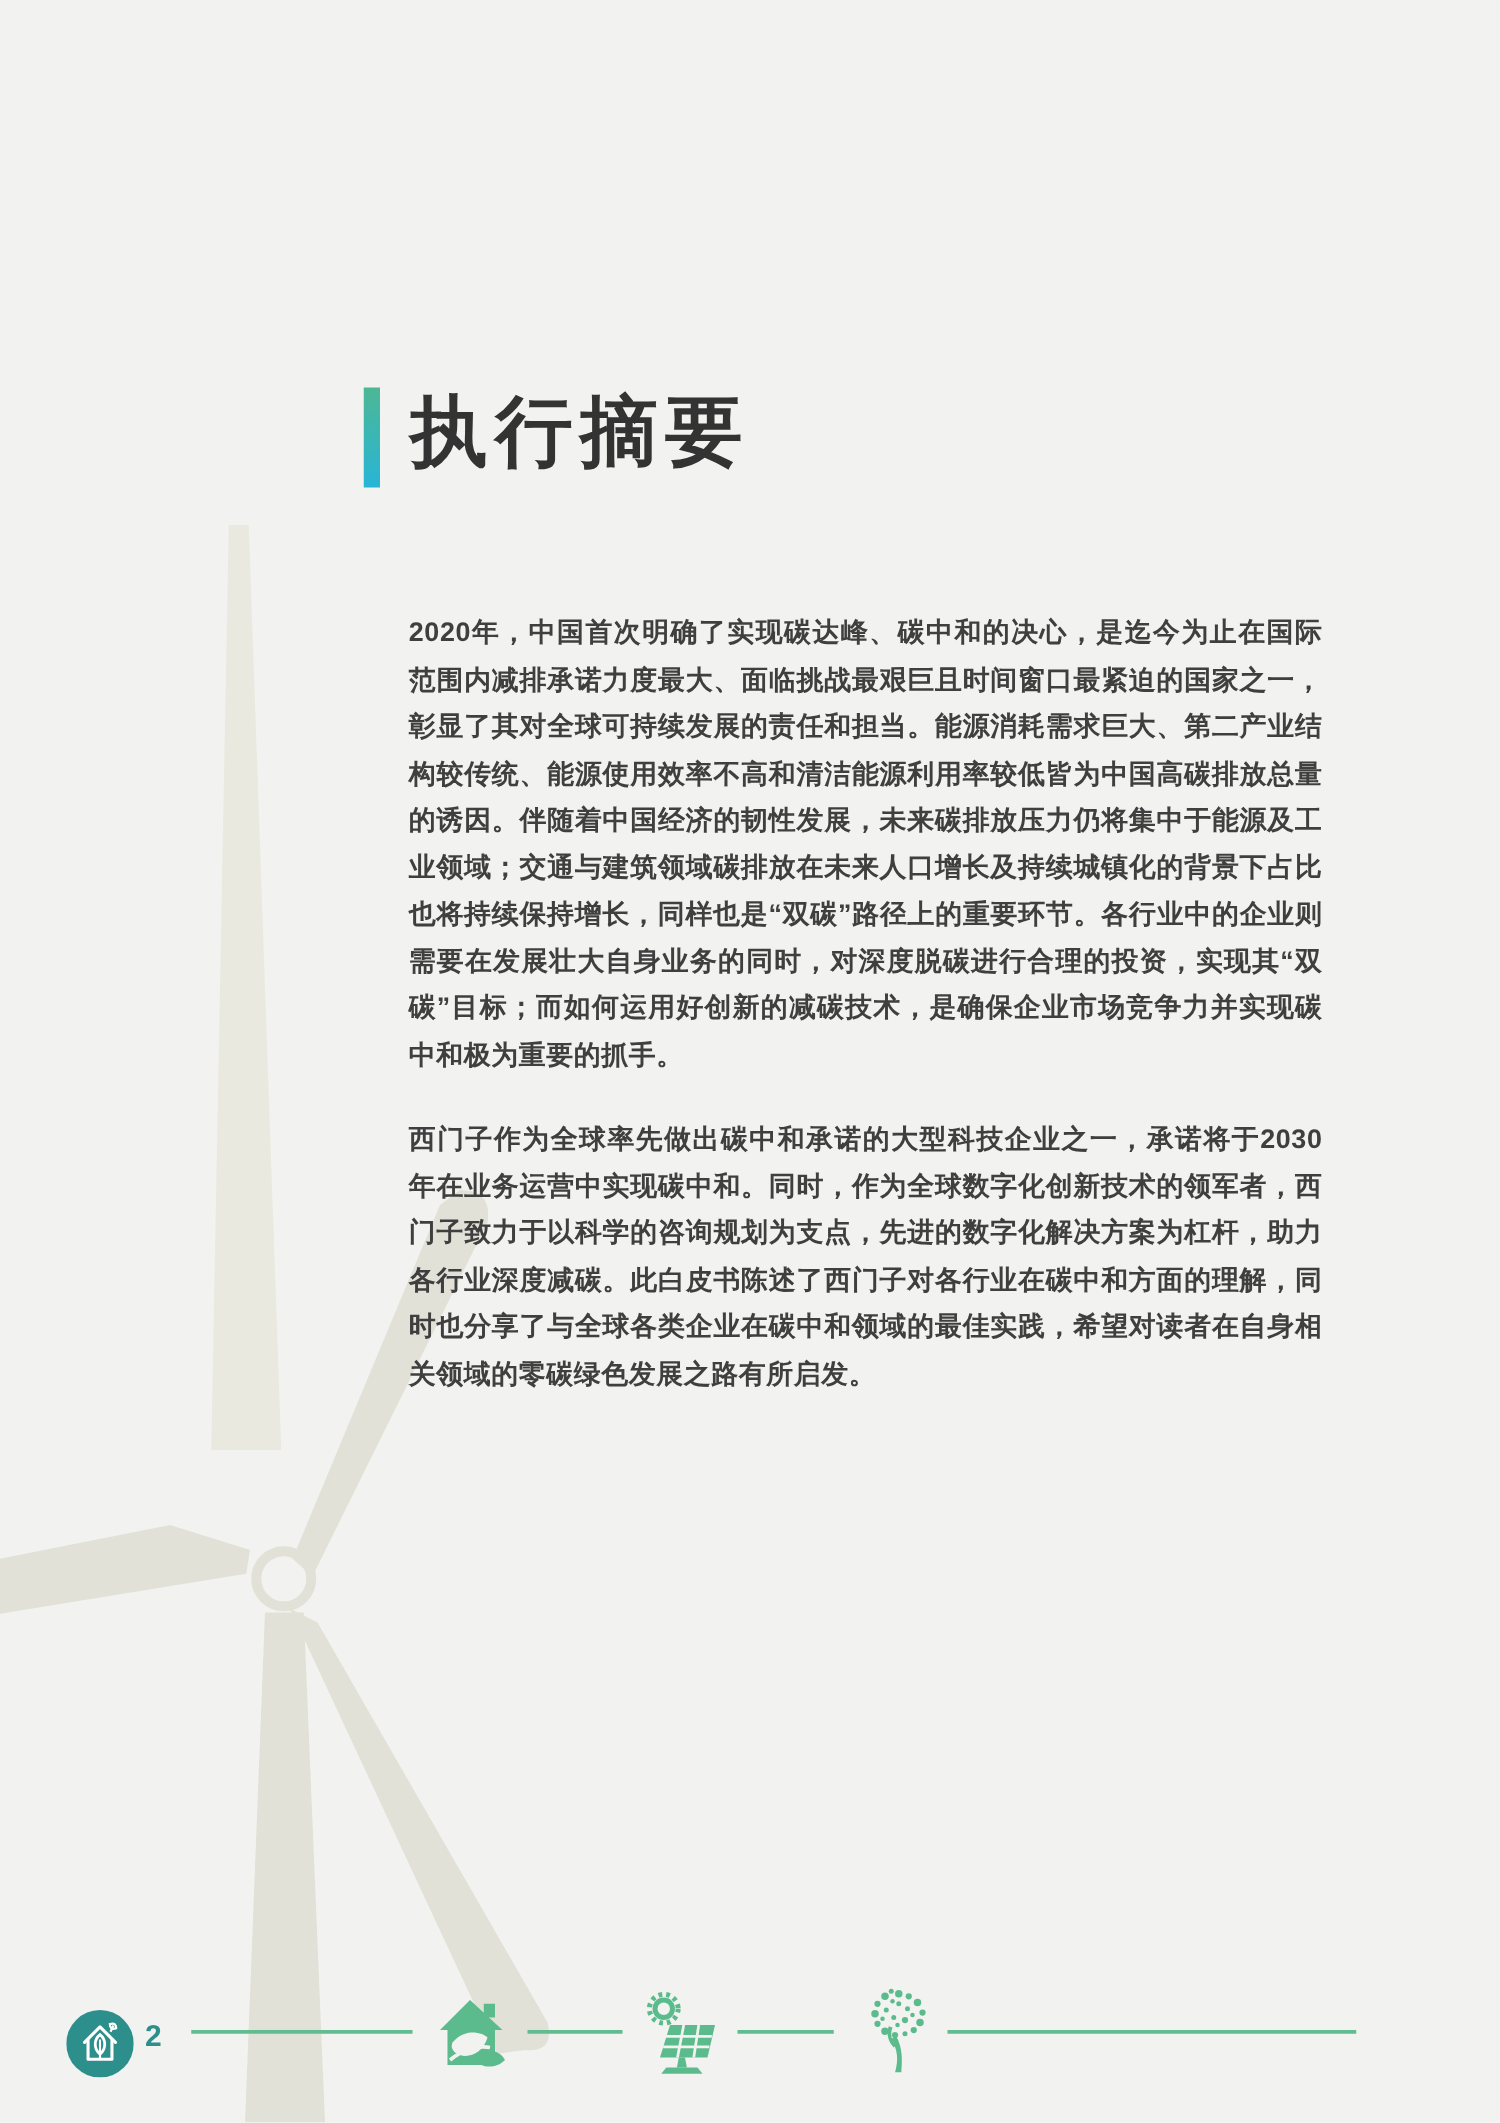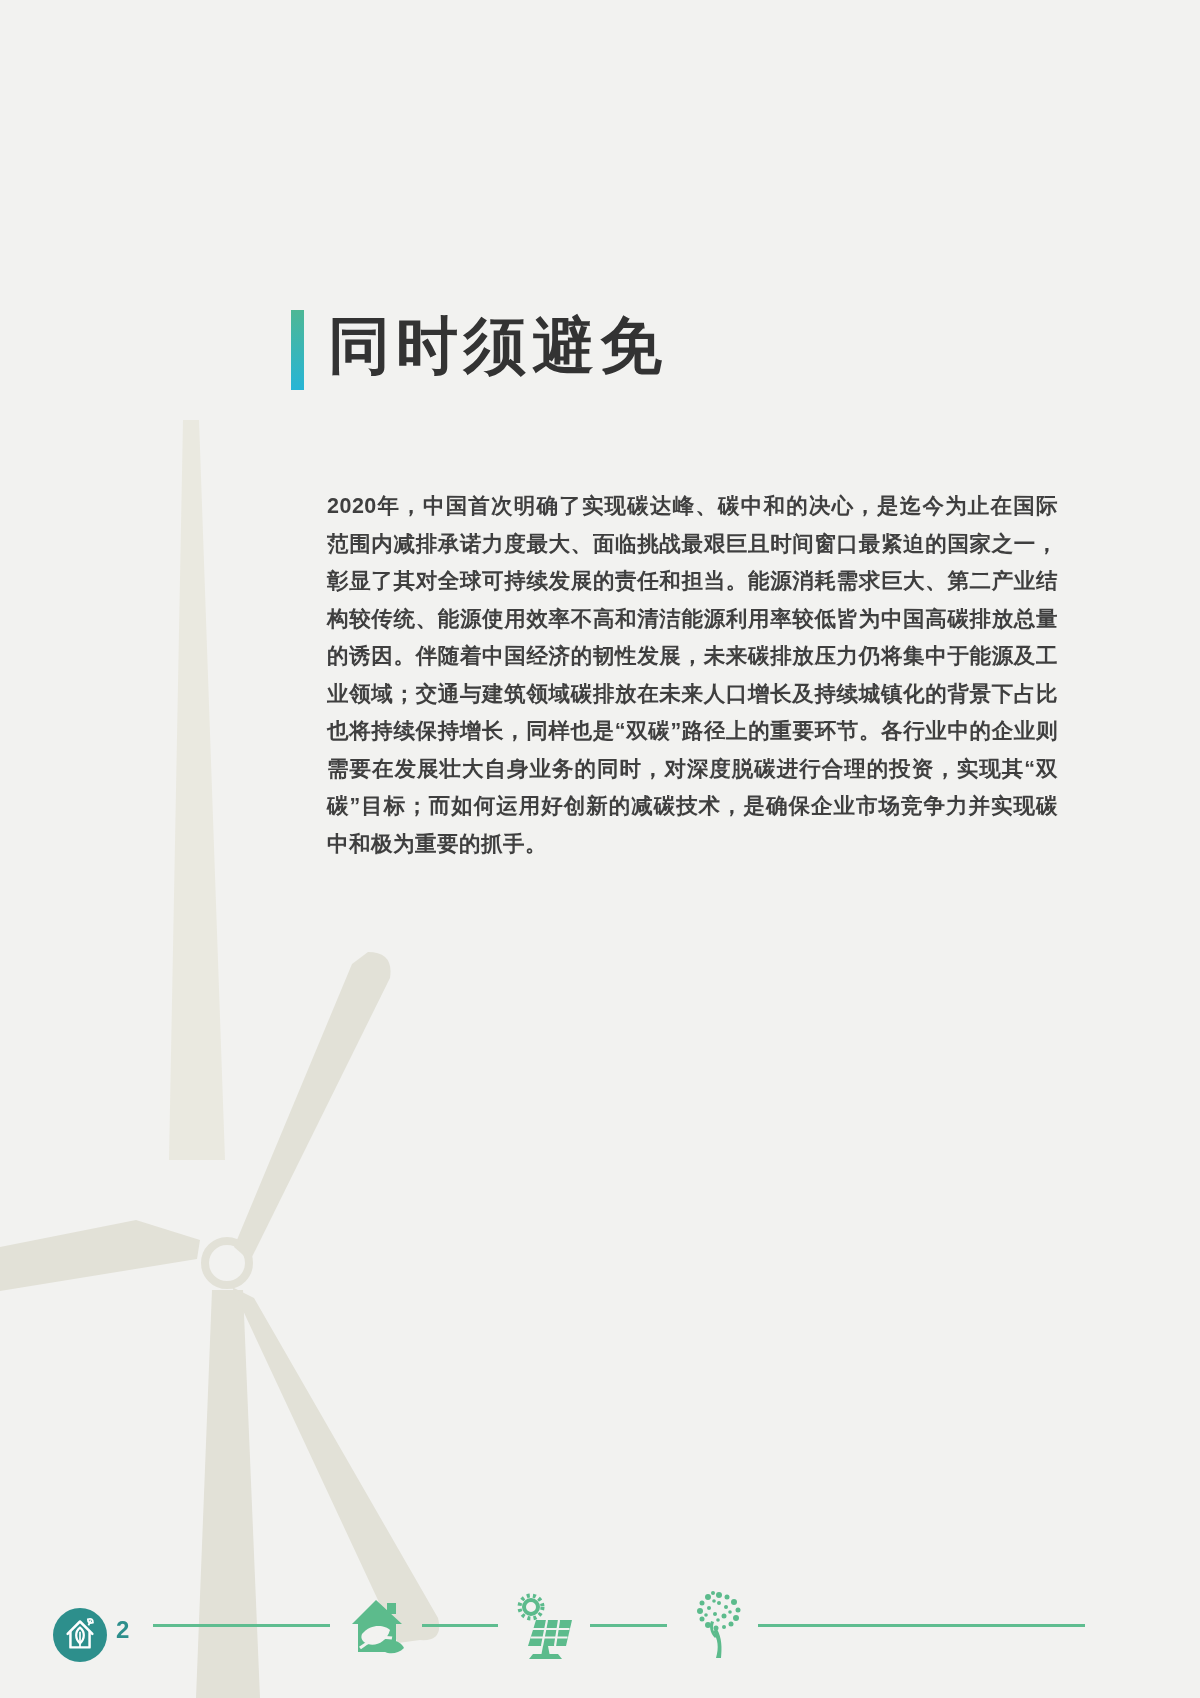--- a/index.html
+++ b/index.html
@@ -69,25 +69,26 @@
 
     <path d="M200 1240 L136 1220 L0 1247 L0 1291 L197 1259 Z" fill="#e2e1d7"></path>
 
     <path d="M232 1287 L254 1298 L438 1618 Q444 1642 420 1640 L398 1643 Z" fill="#e2e1d7"></path>
 
     <circle cx="227" cy="1263" r="22" fill="none" stroke="#e2e1d7" stroke-width="8"></circle>
   </svg>
 
   <div class="title-row">
     <div class="accent-bar"></div>
-    <h1 class="page-title">同时须避免</h1>
+    <h1 class="page-title">执行摘要</h1>
   </div>
 
   <main class="body-text">
     <p>2020年，中国首次明确了实现碳达峰、碳中和的决心，是迄今为止在国际范围内减排承诺力度最大、面临挑战最艰巨且时间窗口最紧迫的国家之一，彰显了其对全球可持续发展的责任和担当。能源消耗需求巨大、第二产业结构较传统、能源使用效率不高和清洁能源利用率较低皆为中国高碳排放总量的诱因。伴随着中国经济的韧性发展，未来碳排放压力仍将集中于能源及工业领域；交通与建筑领域碳排放在未来人口增长及持续城镇化的背景下占比也将持续保持增长，同样也是“双碳”路径上的重要环节。各行业中的企业则需要在发展壮大自身业务的同时，对深度脱碳进行合理的投资，实现其“双碳”目标；而如何运用好创新的减碳技术，是确保企业市场竞争力并实现碳中和极为重要的抓手。</p>
+    <p>西门子作为全球率先做出碳中和承诺的大型科技企业之一，承诺将于2030年在业务运营中实现碳中和。同时，作为全球数字化创新技术的领军者，西门子致力于以科学的咨询规划为支点，先进的数字化解决方案为杠杆，助力各行业深度减碳。此白皮书陈述了西门子对各行业在碳中和方面的理解，同时也分享了与全球各类企业在碳中和领域的最佳实践，希望对读者在自身相关领域的零碳绿色发展之路有所启发。</p>
   </main>
 
   <div class="footer">
 
     <span class="badge-wrap">
       <svg width="54" height="54" viewBox="0 0 48 48" xmlns="http://www.w3.org/2000/svg">
         <circle cx="24" cy="24" r="24" fill="#2d8f8c"></circle>
         <path d="M13 23 L24 12 L35 23" stroke="#ffffff" stroke-width="2.2" fill="none" stroke-linecap="round" stroke-linejoin="round"></path>
         <path d="M15.5 21 L15.5 35 L32.5 35 L32.5 21" stroke="#ffffff" stroke-width="2.2" fill="none" stroke-linecap="round" stroke-linejoin="round"></path>
         <path d="M31 10 q4.5 -1.5 4.5 3 q-4.5 1.5 -4.5 -3 Z" fill="none" stroke="#ffffff" stroke-width="1.6"></path>

